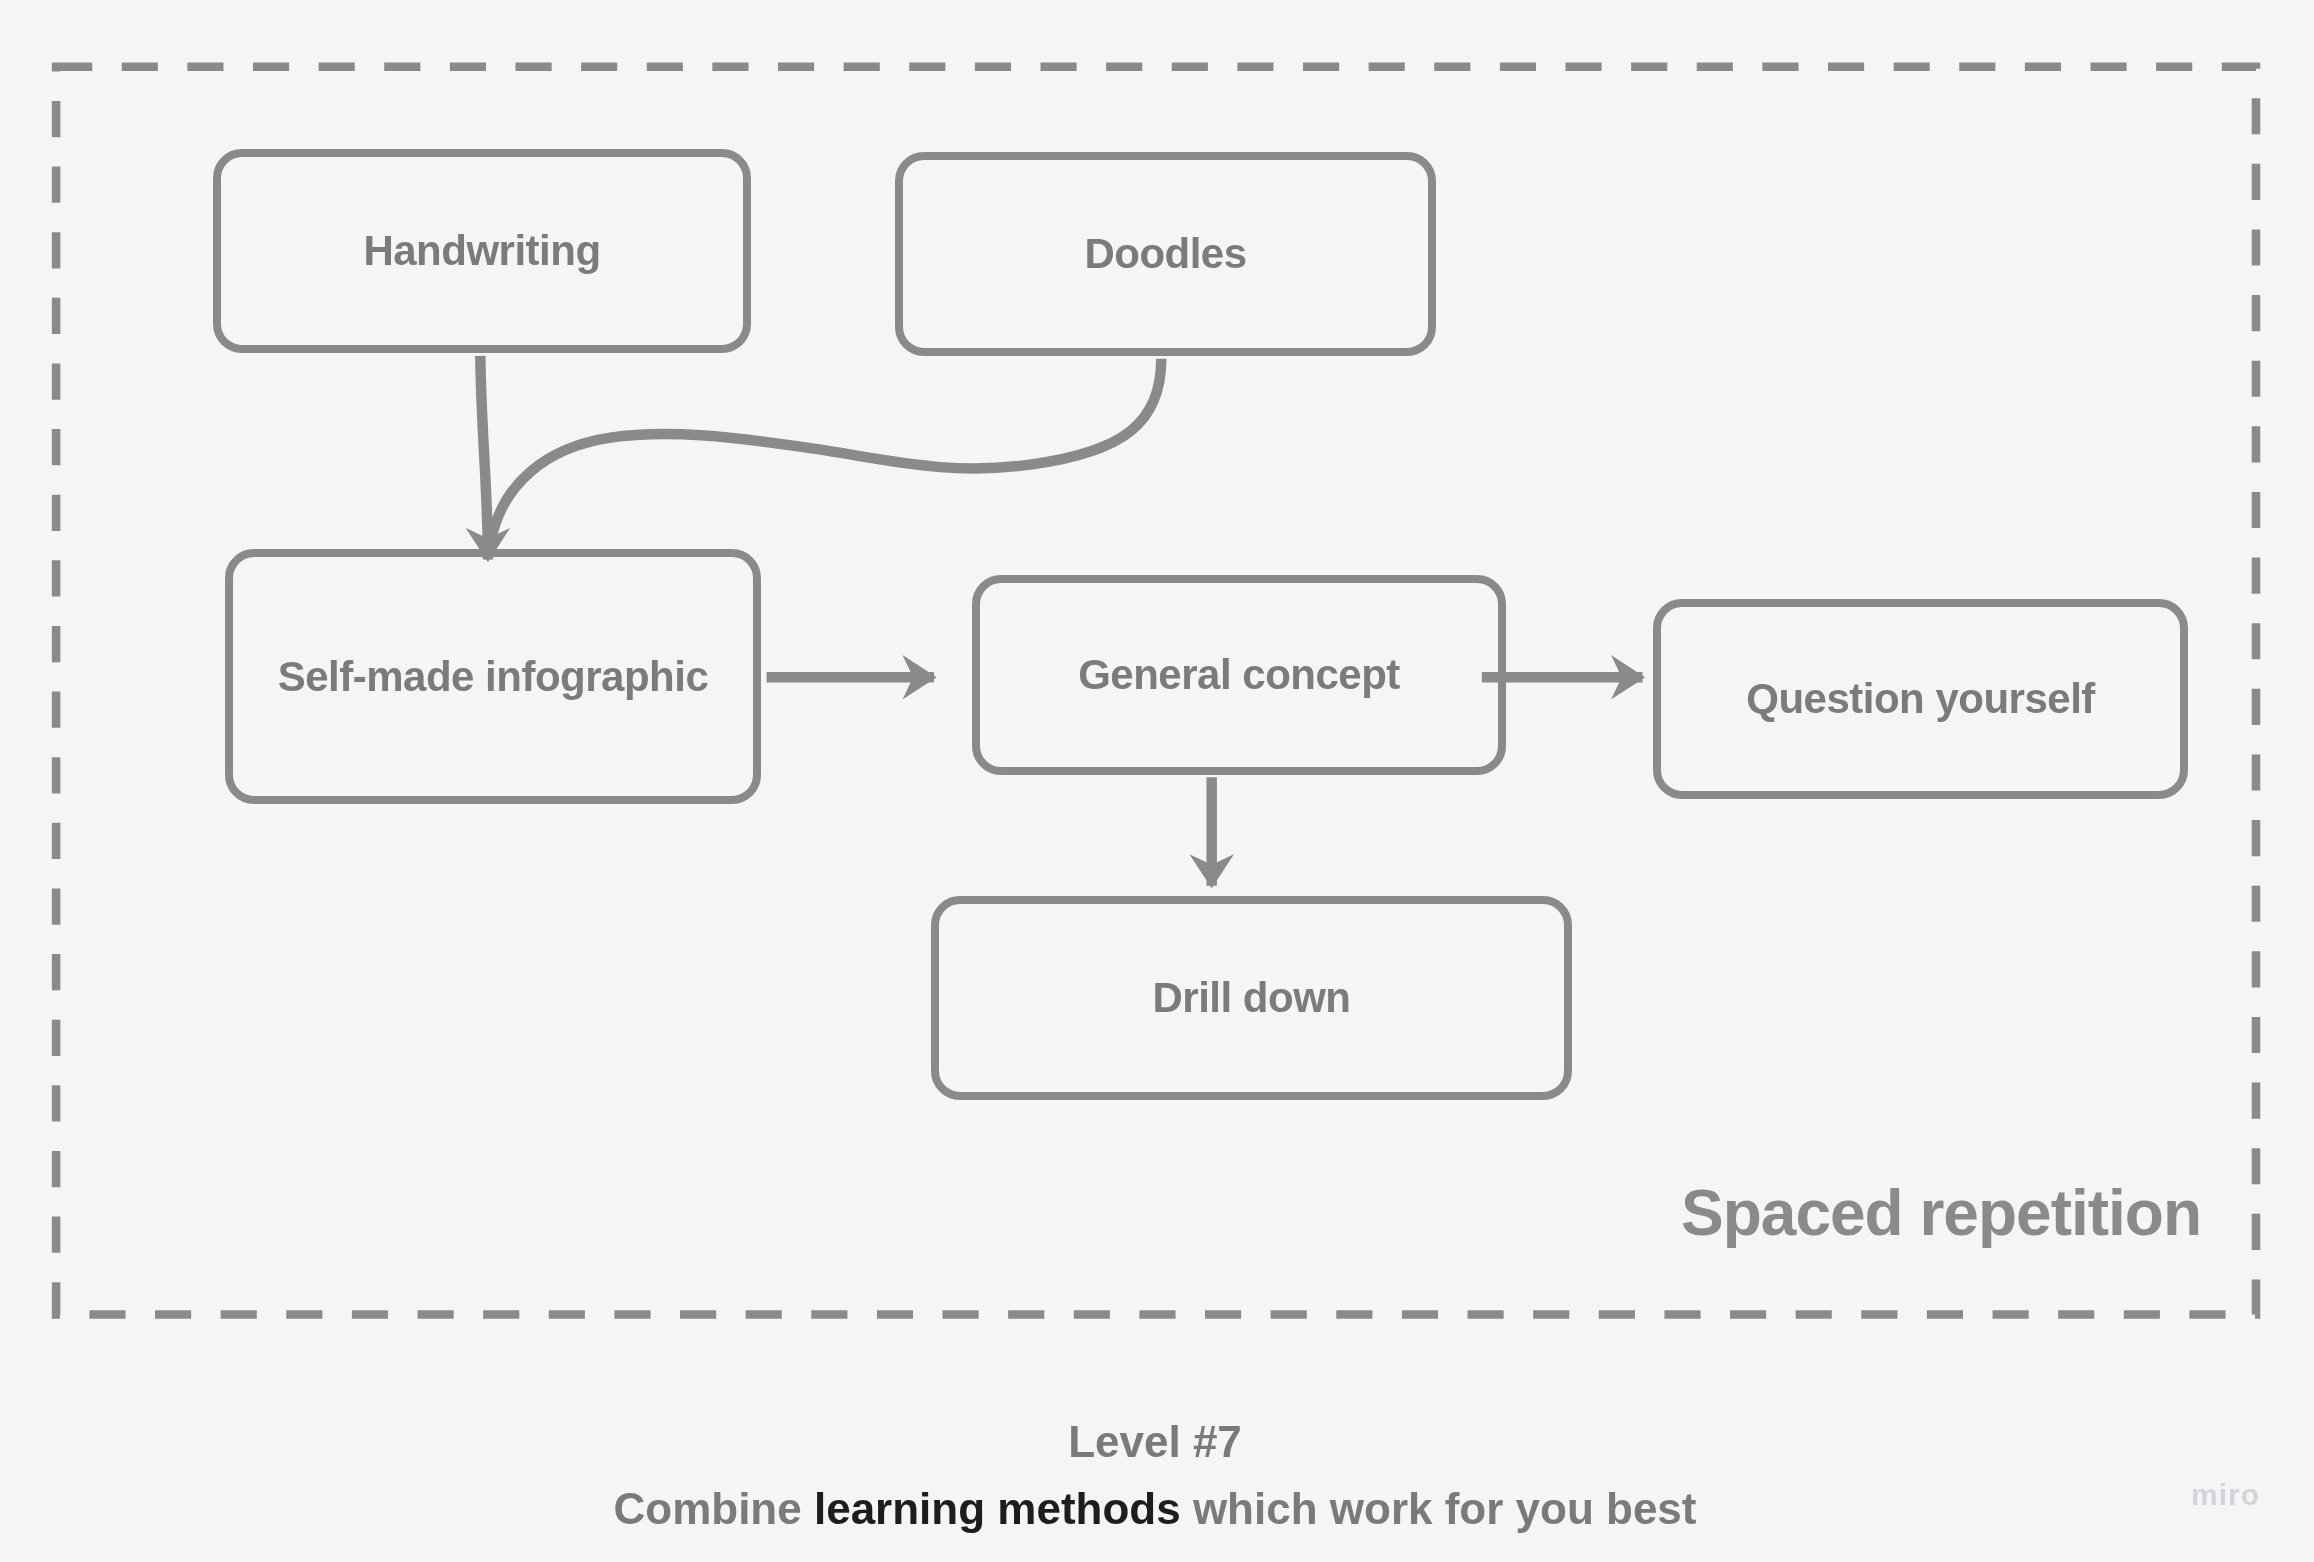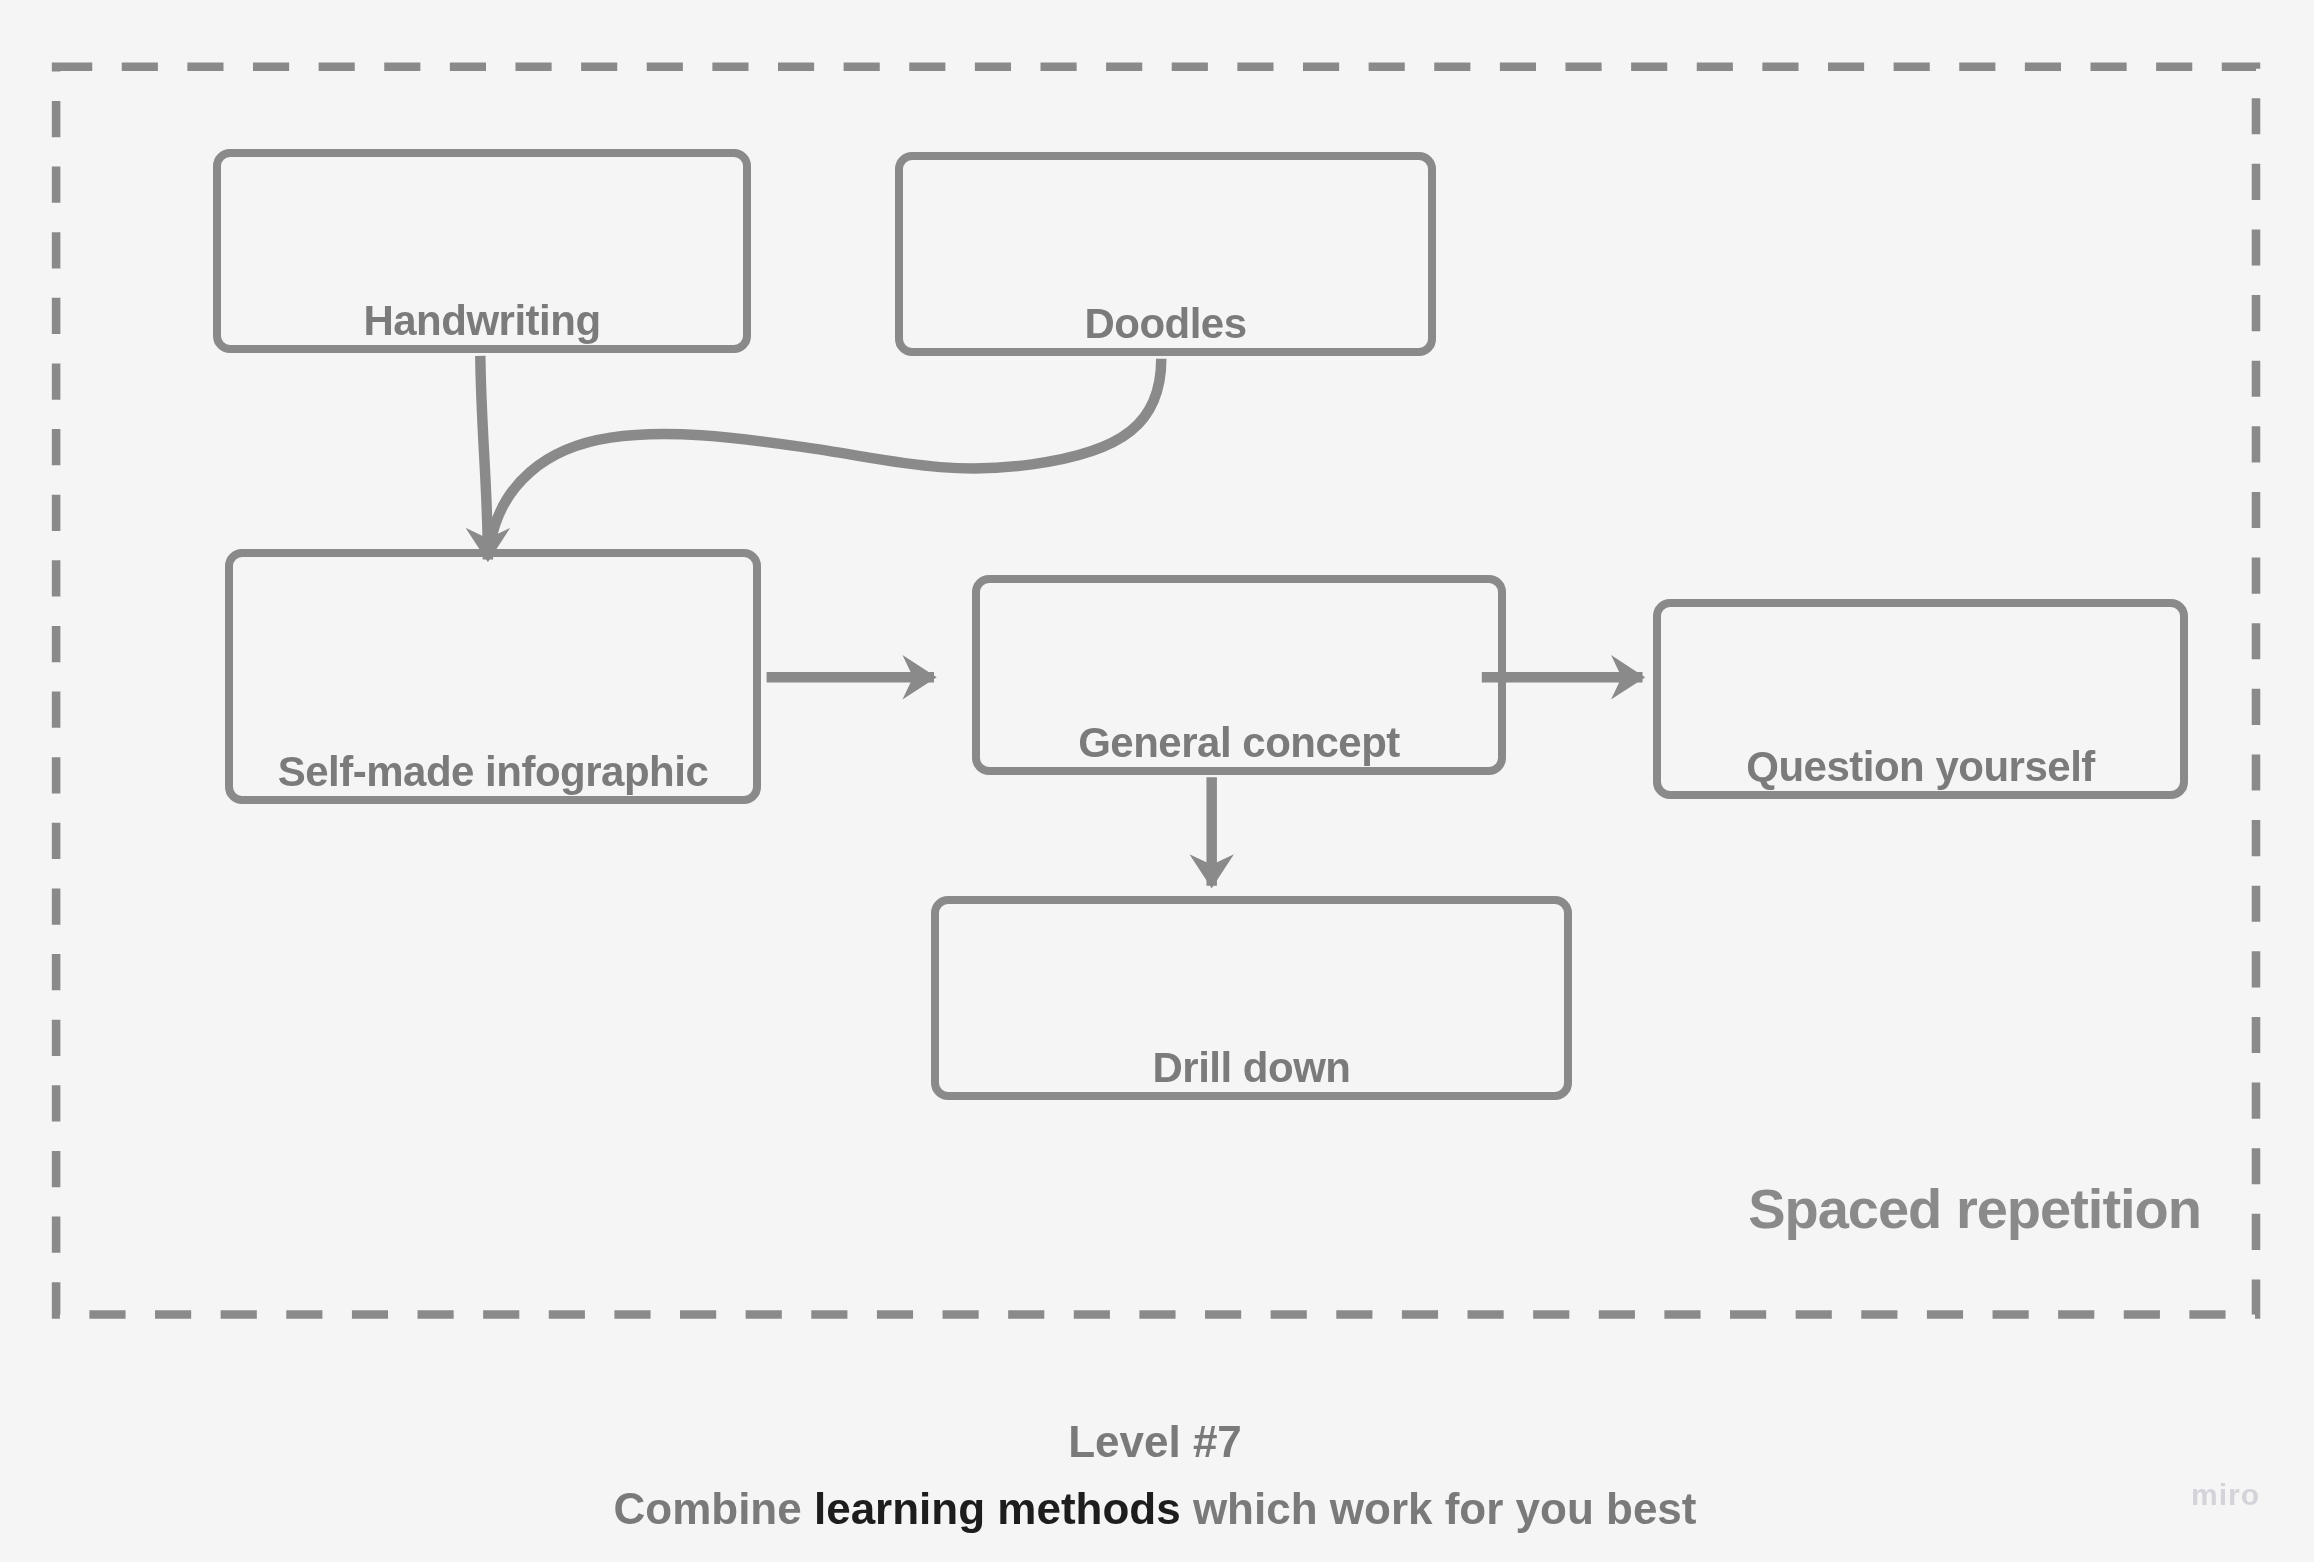--- a/index.html
+++ b/index.html
@@ -18,36 +18,36 @@
     font-family:"Liberation Sans", sans-serif;
     overflow:hidden;
     position:relative;
   }
   .stage{position:absolute;inset:0;}
   svg.wires{position:absolute;left:0;top:0;z-index:0;}
   .node{
     position:absolute;
     box-sizing:border-box;
     border:8.6px solid var(--line);
-    border-radius:17px;
-    display:flex;align-items:flex-end;justify-content:center;
+    border-radius:29px;
+    display:flex;align-items:center;justify-content:center;
     font-weight:bold;font-size:42px;letter-spacing:-0.5px;
     color:var(--node-text);
     z-index:2;
     background:transparent;
   }
   #node-handwriting{left:213px;top:149px;width:538px;height:204px;}
   #node-doodles{left:895px;top:152px;width:541px;height:204px;}
   #node-self-made-infographic{left:225px;top:549px;width:536px;height:255px;}
   #node-general-concept{left:944px;top:575px;width:534px;height:200px;margin-left:28px;}
   #node-question-yourself{left:1653px;top:575px;width:535px;height:200px;margin-top:24px;}
   #node-drill-down{left:931px;top:896px;width:641px;height:204px;}
   .frame-title{
     position:absolute;right:113px;top:1176px;
-    font-weight:bold;font-size:56px;letter-spacing:-1px;
+    font-weight:bold;font-size:64px;letter-spacing:-1px;
     color:var(--title);z-index:2;white-space:nowrap;
   }
   .caption{
     position:absolute;left:0;right:4px;top:1408px;
     text-align:center;font-weight:bold;font-size:44px;line-height:67px;
     color:var(--caption);z-index:2;
   }
   .caption .em{color:var(--caption-emphasis);}
   .watermark{
     position:absolute;right:54px;top:1478px;

